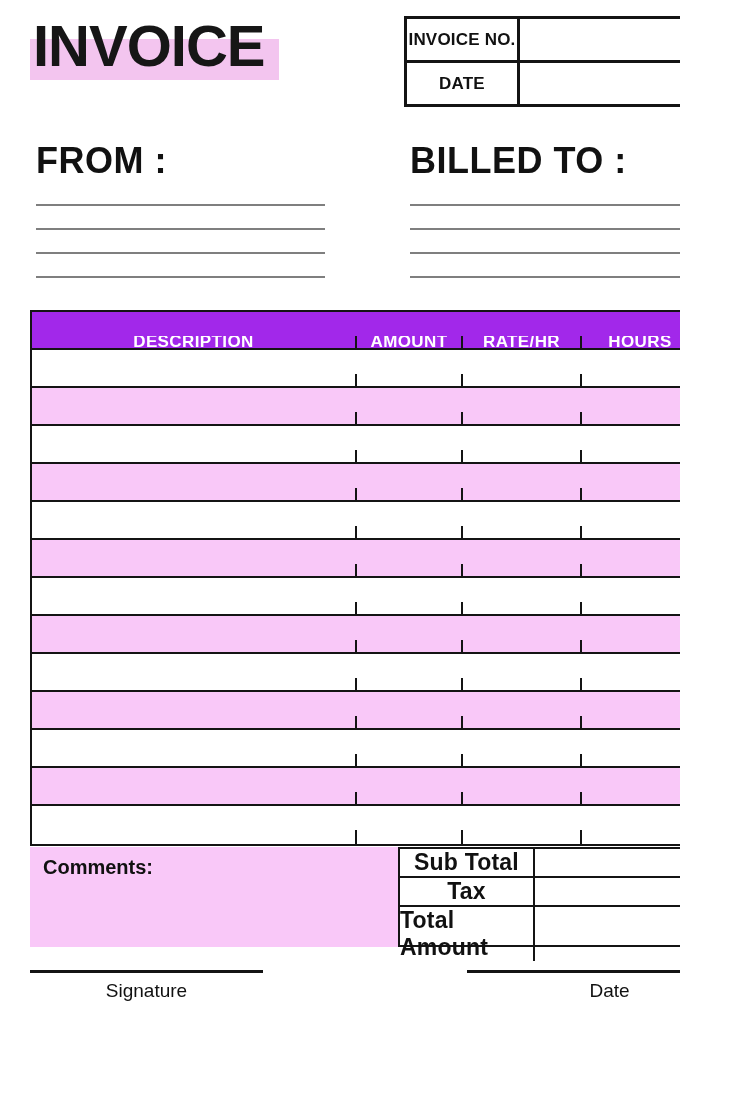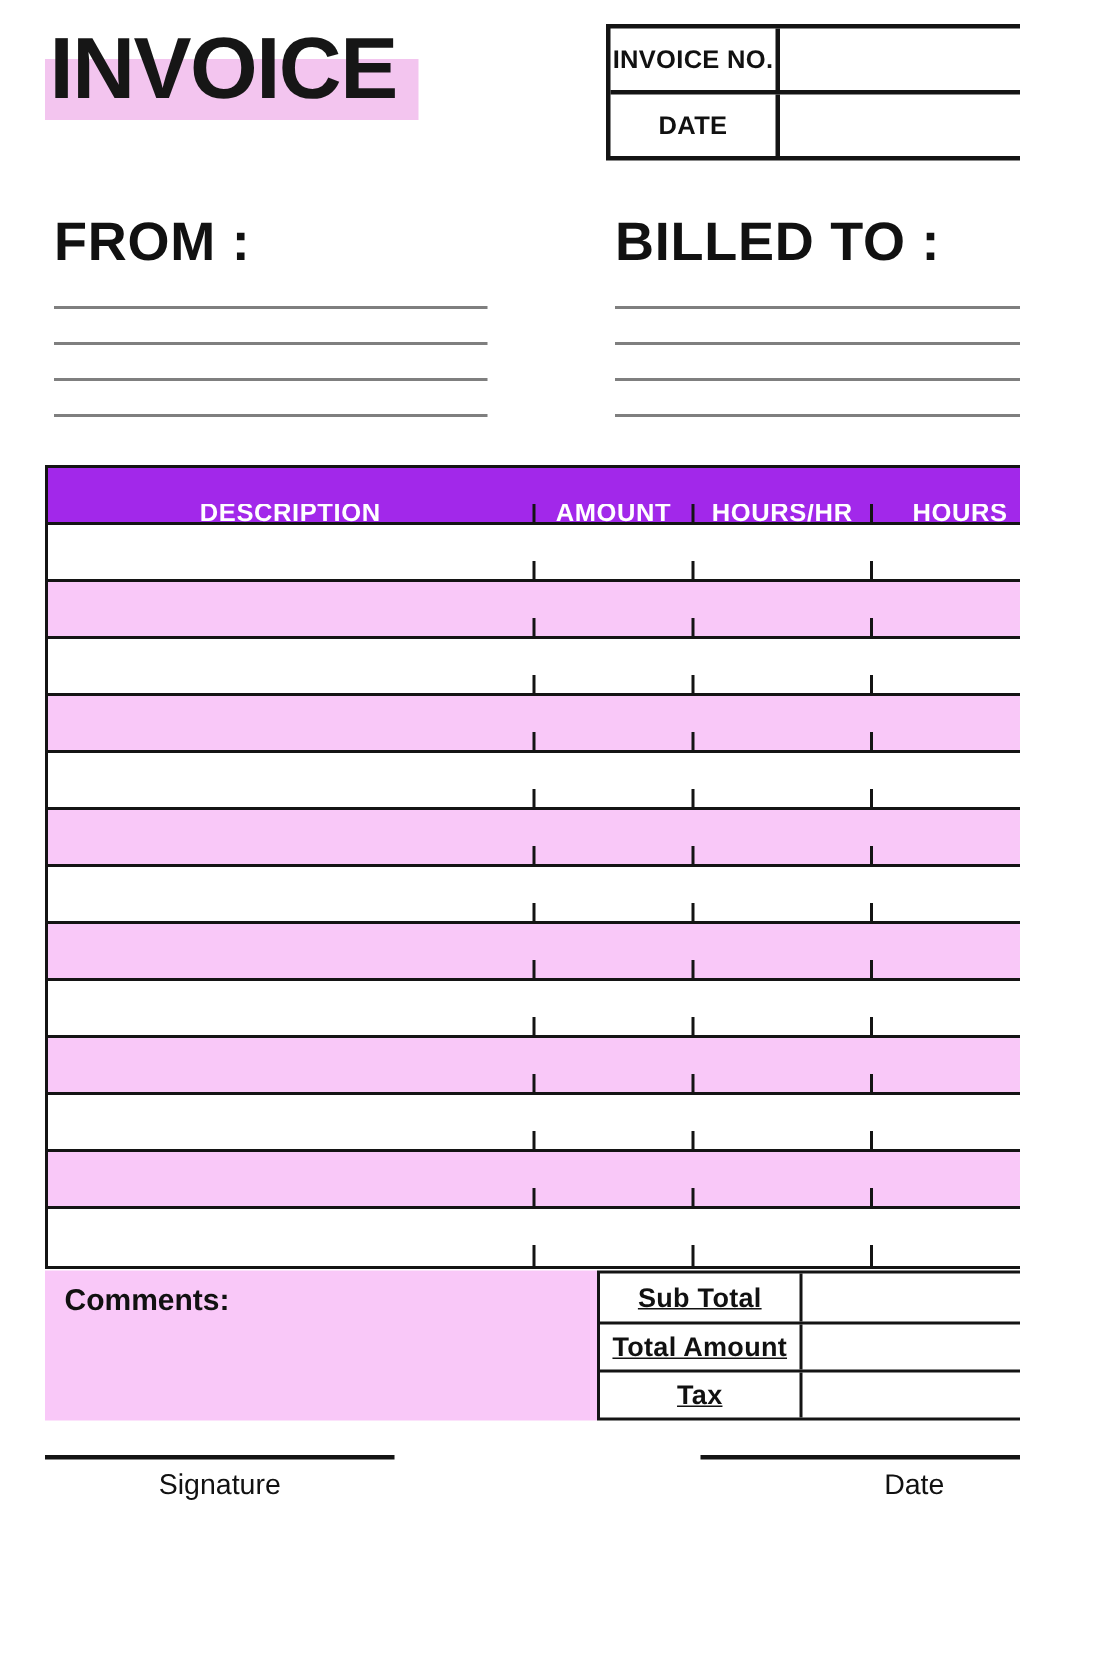--- a/index.html
+++ b/index.html
@@ -55,21 +55,21 @@
   .irow.header::after{background:var(--accent);}
 
   
   .comments{position:absolute;left:30px;top:847px;width:368px;height:100px;background:var(--pink);
             box-sizing:border-box;padding:9px 13px;font-size:20px;font-weight:600;}
   .summary{position:absolute;left:398px;top:847px;width:302px;height:100px;box-sizing:border-box;
            border:2px solid var(--ink);display:grid;grid-template-rows:1fr 1fr 1fr;}
   .srow{display:grid;grid-template-columns:135px 1fr;}
   .srow + .srow{border-top:2px solid var(--ink);}
   .slabel{border-right:2px solid var(--ink);display:flex;align-items:center;justify-content:center;
-          font-size:18px;font-weight:600;letter-spacing:.2px;text-decoration:underline;}
+          font-size:23px;font-weight:600;letter-spacing:.2px;}
   .svalue{display:flex;align-items:center;padding:0 8px;}
 
   
   .sign-block{position:absolute;top:970px;width:233px;text-align:center;font-size:19px;font-weight:500;}
   .sign-left{left:30px;}
   .sign-right{left:467px;}
   .rule{border-top:3px solid var(--ink);margin-bottom:7px;}
   .sign-right .sign-label{display:inline-block;transform:translateX(26px);}
 </style>
 </head>
@@ -107,21 +107,21 @@
         <div class="blank-line"></div>
         <div class="blank-line"></div>
         <div class="blank-line"></div>
       </div>
   </div>
 
   <div class="items">
     <div class="irow header">
       <div class="icell">DESCRIPTION</div>
       <div class="icell">AMOUNT</div>
-      <div class="icell">HOURS/HR</div>
+      <div class="icell">RATE/HR</div>
       <div class="icell">HOURS</div>
     </div>
 
   <div class="irow">
       <div class="icell"></div>
       <div class="icell"></div>
       <div class="icell"></div>
       <div class="icell"></div>
     </div>
       <div class="irow alt">
@@ -201,25 +201,25 @@
   <div class="comments">
     <span>Comments:</span>
   </div>
 
   <div class="summary">
     <div class="srow">
       <div class="slabel">Sub Total</div>
       <div class="svalue"></div>
     </div>
     <div class="srow">
+      <div class="slabel">Tax</div>
+      <div class="svalue"></div>
+    </div>
+    <div class="srow">
       <div class="slabel">Total Amount</div>
-      <div class="svalue"></div>
-    </div>
-    <div class="srow">
-      <div class="slabel">Tax</div>
       <div class="svalue"></div>
     </div>
   </div>
 
   <div class="sign-block sign-left">
     <div class="rule"></div>
     <span class="sign-label">Signature</span>
   </div>
   <div class="sign-block sign-right">
     <div class="rule"></div>

